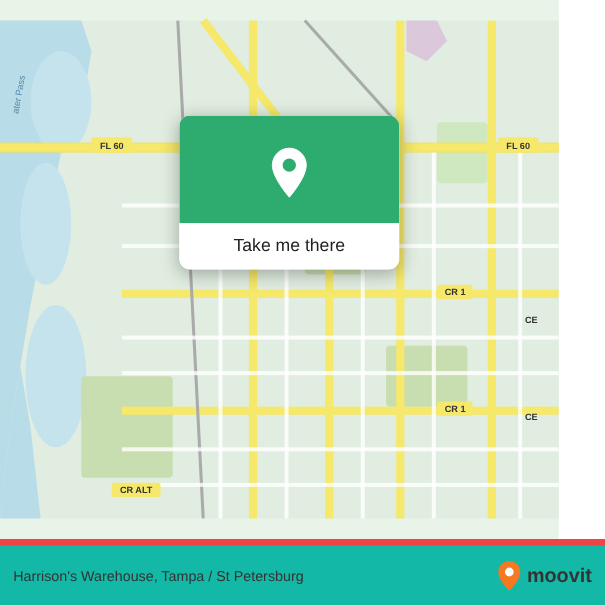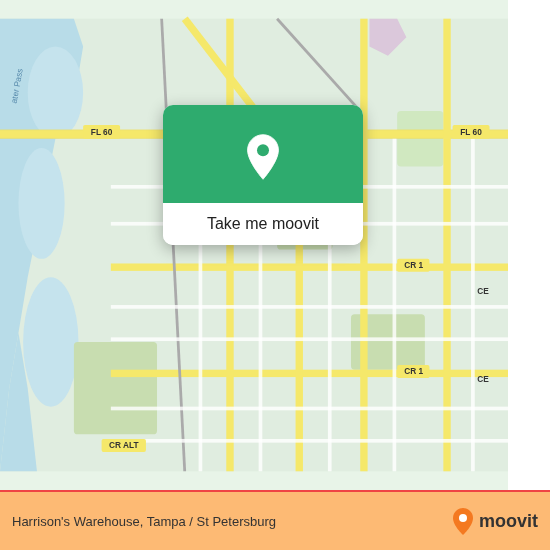--- a/index.html
+++ b/index.html
@@ -72,22 +72,22 @@
       background: none;
       width: 100%;
     }
 
     
     .bottom-bar {
       position: absolute;
       bottom: 0;
       width: 550px;
       height: 60px;
-      background: #fdba74;
-      border-top: 2px solid #ef4444;
+      background: #14b8a6;
+      border-top: 6px solid #ef4444;
       display: flex;
       align-items: center;
       padding: 0 12px;
       gap: 10px;
     }
 
     .moovit-logo {
       margin-left: auto;
       display: flex;
       align-items: center;
@@ -198,21 +198,21 @@
 
   <div class="popup-card" style="position:absolute; top:105px; left:163px;">
     <div class="popup-card-top">
 
       <svg class="location-pin" viewBox="0 0 48 56" xmlns="http://www.w3.org/2000/svg">
         <path d="M24 2C14.06 2 6 10.06 6 20c0 13.5 18 34 18 34s18-20.5 18-34C42 10.06 33.94 2 24 2z" fill="white" stroke="white" stroke-width="1"></path>
         <circle cx="24" cy="20" r="7" fill="#2eab6e"></circle>
       </svg>
     </div>
     <div class="popup-card-bottom" style="position:relative;">
-      <button class="take-me-there-btn">Take me moovit</button>
+      <button class="take-me-there-btn">Take me there</button>
       
     </div>
   </div>
 </div>
 
 <div class="bottom-bar">
   <div class="bottom-info">Harrison's Warehouse, Tampa / St Petersburg</div>
   <div class="moovit-logo">
 
     <svg class="moovit-pin" viewBox="0 0 24 28" xmlns="http://www.w3.org/2000/svg">

